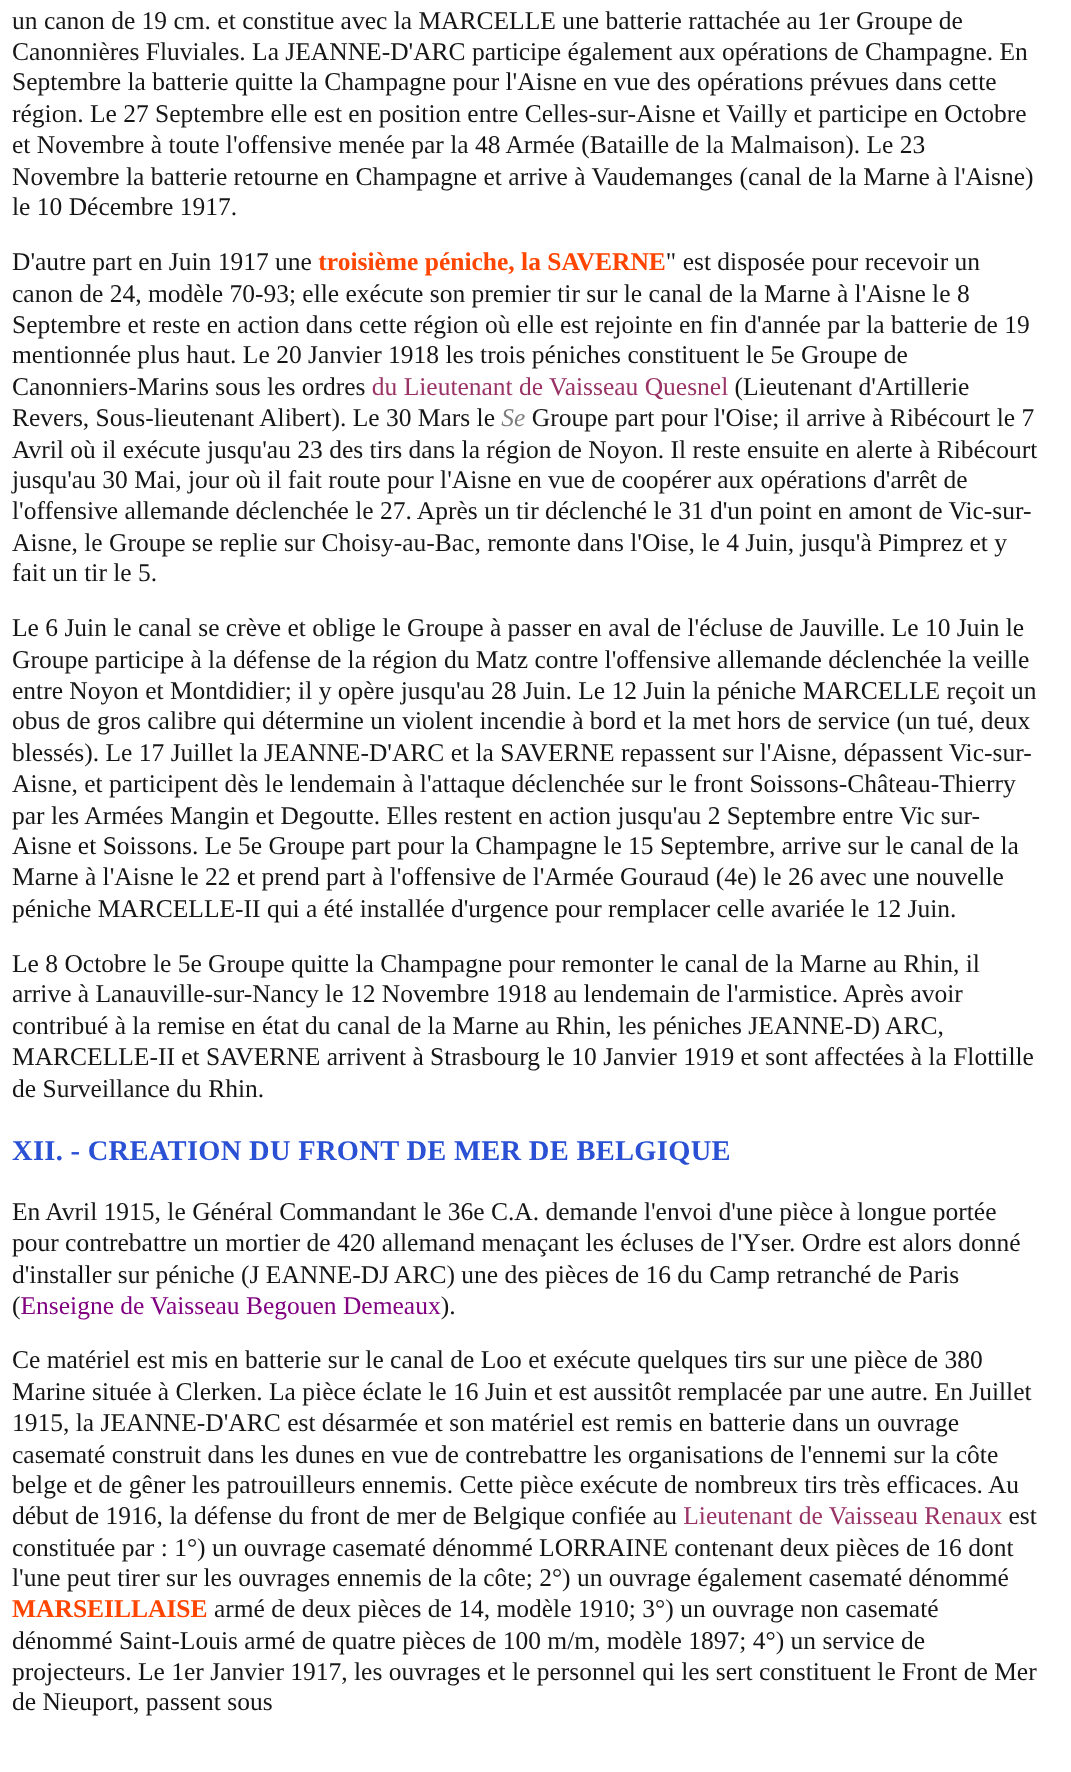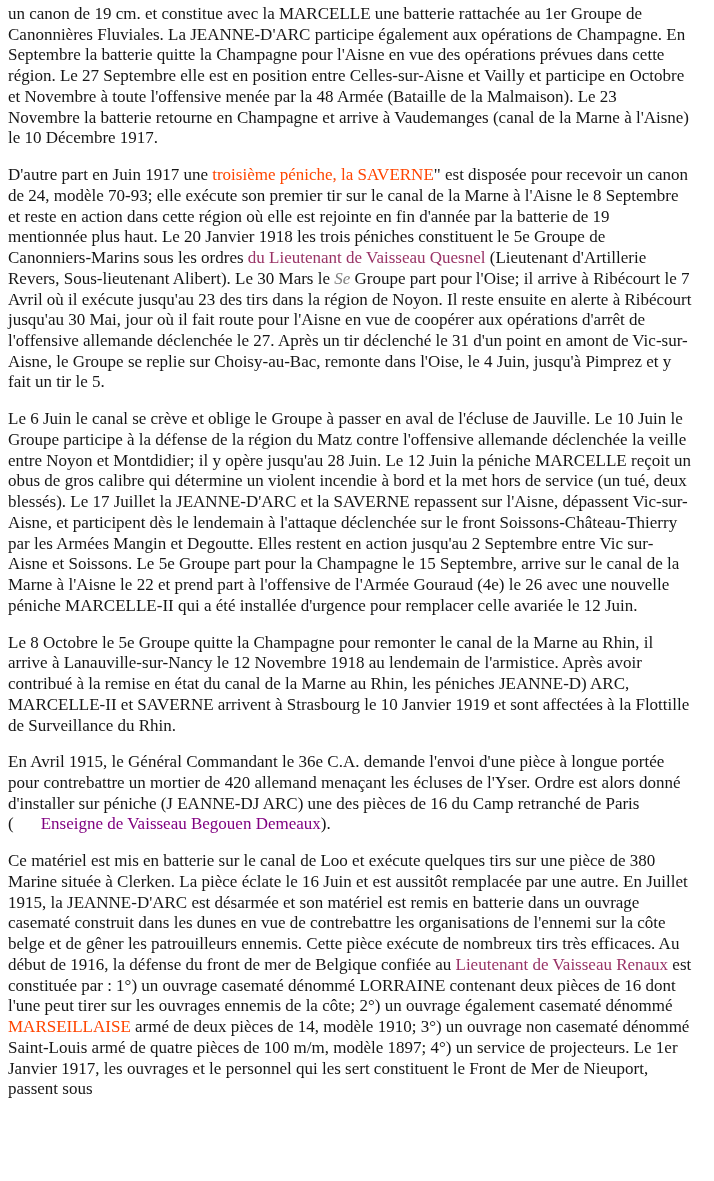--- a/index.html
+++ b/index.html
@@ -30,39 +30,39 @@
     font-family: "Liberation Serif", "DejaVu Serif", serif;
     font-size: 19px;
     font-weight: bold;
     color: var(--heading-blue, #2a50d4);
     margin: 20px 0 19px 0;
     letter-spacing: 0.2px;
   }
   .run { white-space: pre-wrap; }
   .run-orange {
     color: var(--highlight-orange, #ff4500);
-    font-weight: normal;
+    font-weight: bold;
   }
   .run-mauve {
     color: var(--entity-mauve, #993366);
   }
   .run-purple {
     color: var(--entity-purple, #800080);
-    margin-left: 27px;
   }
   .run-gray {
     color: var(--ocr-gray, #808080);
     font-style: italic;
   }
 </style>
 </head>
 <body>
 
 <div class="page">
   <div id="doc">
       <p class="doc-para"><span class="run">un canon de 19 cm. et constitue avec la MARCELLE une batterie rattachée au 1er Groupe de Canonnières Fluviales. La JEANNE-D'ARC participe également aux opérations de Champagne. En Septembre la batterie quitte la Champagne pour l'Aisne en vue des opérations prévues dans cette région. Le 27 Septembre elle est en position entre Celles-sur-Aisne et Vailly et participe en Octobre et Novembre à toute l'offensive menée par la 48 Armée (Bataille de la Malmaison). Le 23 Novembre la batterie retourne en Champagne et arrive à Vaudemanges (canal de la Marne à l'Aisne) le 10 Décembre 1917.</span></p>
       <p class="doc-para"><span class="run">D'autre part en Juin 1917 une </span><span class="run run-orange">troisième péniche, la SAVERNE</span><span class="run">" est disposée pour recevoir un canon de 24, modèle 70-93; elle exécute son premier tir sur le canal de la Marne à l'Aisne le 8 Septembre et reste en action dans cette région où elle est rejointe en fin d'année par la batterie de 19 mentionnée plus haut. Le 20 Janvier 1918 les trois péniches constituent le 5e Groupe de Canonniers-Marins sous les ordres </span><span class="run run-mauve">du Lieutenant de Vaisseau Quesnel</span><span class="run"> (Lieutenant d'Artillerie Revers, Sous-lieutenant Alibert). Le 30 Mars le </span><span class="run run-gray">Se</span><span class="run"> Groupe part pour l'Oise; il arrive à Ribécourt le 7 Avril où il exécute jusqu'au 23 des tirs dans la région de Noyon. Il reste ensuite en alerte à Ribécourt jusqu'au 30 Mai, jour où il fait route pour l'Aisne en vue de coopérer aux opérations d'arrêt de l'offensive allemande déclenchée le 27. Après un tir déclenché le 31 d'un point en amont de Vic-sur-Aisne, le Groupe se replie sur Choisy-au-Bac, remonte dans l'Oise, le 4 Juin, jusqu'à Pimprez et y fait un tir le 5.</span></p>
       <p class="doc-para"><span class="run">Le 6 Juin le canal se crève et oblige le Groupe à passer en aval de l'écluse de Jauville. Le 10 Juin le Groupe participe à la défense de la région du Matz contre l'offensive allemande déclenchée la veille entre Noyon et Montdidier; il y opère jusqu'au 28 Juin. Le 12 Juin la péniche MARCELLE reçoit un obus de gros calibre qui détermine un violent incendie à bord et la met hors de service (un tué, deux blessés). Le 17 Juillet la JEANNE-D'ARC et la SAVERNE repassent sur l'Aisne, dépassent Vic-sur-Aisne, et participent dès le lendemain à l'attaque déclenchée sur le front Soissons-Château-Thierry par les Armées Mangin et Degoutte. Elles restent en action jusqu'au 2 Septembre entre Vic sur-Aisne et Soissons. Le 5e Groupe part pour la Champagne le 15 Septembre, arrive sur le canal de la Marne à l'Aisne le 22 et prend part à l'offensive de l'Armée Gouraud (4e) le 26 avec une nouvelle péniche MARCELLE-II qui a été installée d'urgence pour remplacer celle avariée le 12 Juin.</span></p>
       <p class="doc-para"><span class="run">Le 8 Octobre le 5e Groupe quitte la Champagne pour remonter le canal de la Marne au Rhin, il arrive à Lanauville-sur-Nancy le 12 Novembre 1918 au lendemain de l'armistice. Après avoir contribué à la remise en état du canal de la Marne au Rhin, les péniches JEANNE-D) ARC, MARCELLE-II et SAVERNE arrivent à Strasbourg le 10 Janvier 1919 et sont affectées à la Flottille de Surveillance du Rhin.</span></p>
+      <h3 class="doc-heading"><span class="run">XII. - CREATION DU FRONT DE MER DE BELGIQUE</span></h3>
       <p class="doc-para"><span class="run">En Avril 1915, le Général Commandant le 36e C.A. demande l'envoi d'une pièce à longue portée pour contrebattre un mortier de 420 allemand menaçant les écluses de l'Yser. Ordre est alors donné d'installer sur péniche (J EANNE-DJ ARC) une des pièces de 16 du Camp retranché de Paris (</span><span class="run run-purple">Enseigne de Vaisseau Begouen Demeaux</span><span class="run">).</span></p>
       <p class="doc-para"><span class="run">Ce matériel est mis en batterie sur le canal de Loo et exécute quelques tirs sur une pièce de 380 Marine située à Clerken. La pièce éclate le 16 Juin et est aussitôt remplacée par une autre. En Juillet 1915, la JEANNE-D'ARC est désarmée et son matériel est remis en batterie dans un ouvrage casematé construit dans les dunes en vue de contrebattre les organisations de l'ennemi sur la côte belge et de gêner les patrouilleurs ennemis. Cette pièce exécute de nombreux tirs très efficaces. Au début de 1916, la défense du front de mer de Belgique confiée au </span><span class="run run-mauve">Lieutenant de Vaisseau Renaux</span><span class="run"> est constituée par : 1°) un ouvrage casematé dénommé LORRAINE contenant deux pièces de 16 dont l'une peut tirer sur les ouvrages ennemis de la côte; 2°) un ouvrage également casematé dénommé </span><span class="run run-orange">MARSEILLAISE</span><span class="run"> armé de deux pièces de 14, modèle 1910; 3°) un ouvrage non casematé dénommé Saint-Louis armé de quatre pièces de 100 m/m, modèle 1897; 4°) un service de projecteurs. Le 1er Janvier 1917, les ouvrages et le personnel qui les sert constituent le Front de Mer de Nieuport, passent sous</span></p>
     </div>
 </div>
 
 </body></html>

